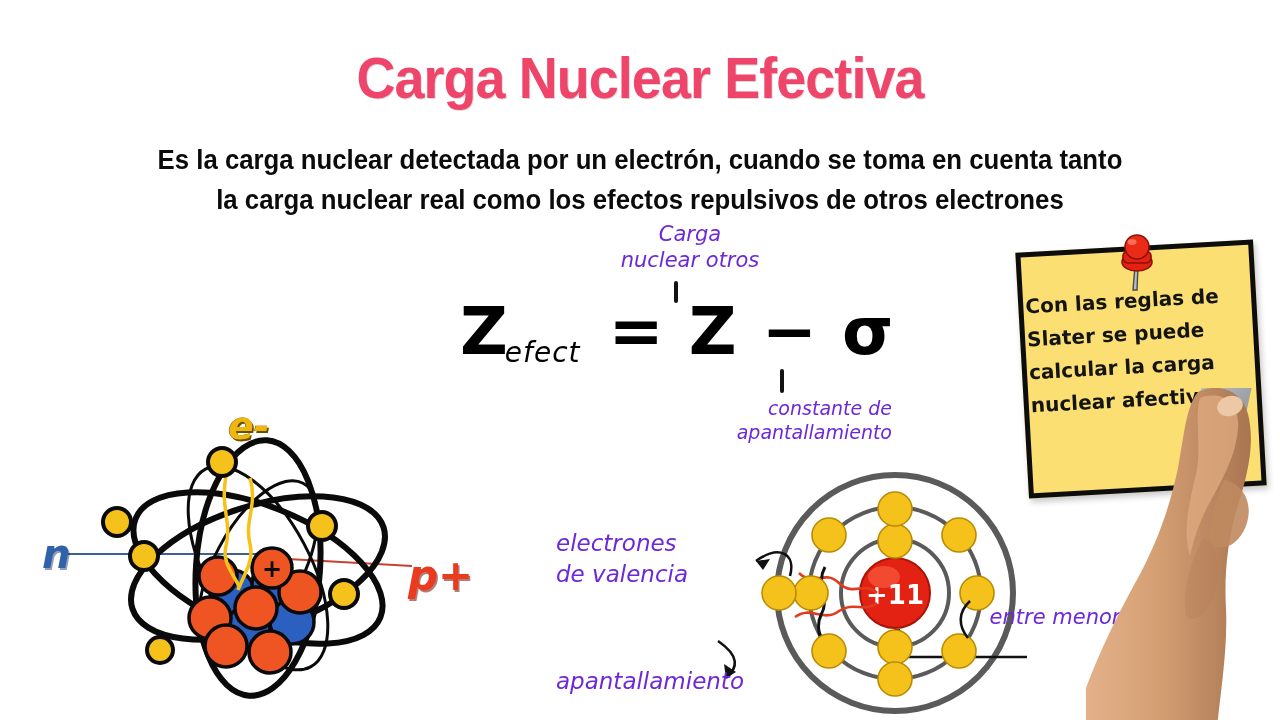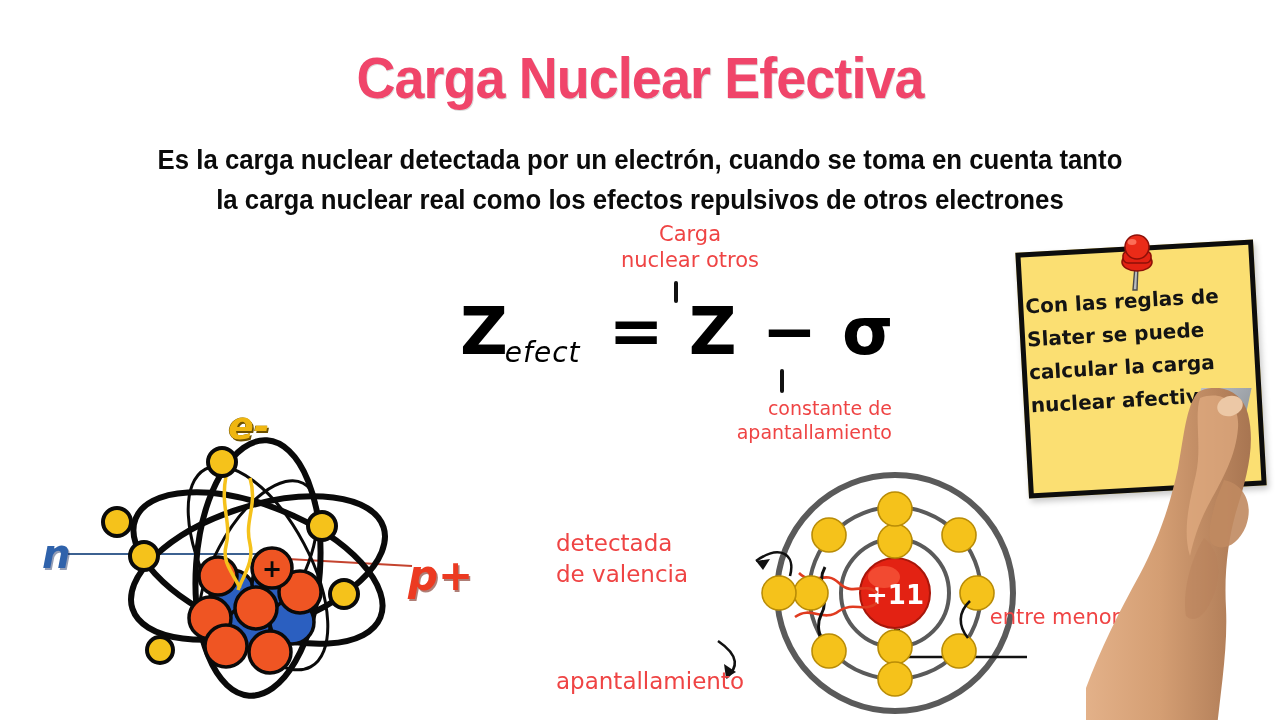--- a/index.html
+++ b/index.html
@@ -46,21 +46,22 @@
     font-weight: bold;
     font-size: 28px;
     line-height: 40px;
     transform: scaleX(0.92);
   }
   #subtitle .ln { display: block; white-space: nowrap; }
 
   
   .hand {
     font-family: "DejaVu Sans", sans-serif;
-    color: #ef4444;
+    font-style: italic;
+    color: #6d28d9;
   }
   #formula-area { position: absolute; left: 460px; top: 205px; width: 420px; height: 240px; }
 
   #lbl-carga-real {
     position: absolute; left: 140px; top: 0px; width: 180px;
     text-align: center; font-size: 21px; line-height: 26px;
   }
   #tick-top {
     position: absolute; left: 214px; top: 60px;
     width: 4px; height: 22px; background: #121212; border-radius: 2px;
@@ -300,21 +301,21 @@
     <path d="M756 545 C780 528 796 538 790 560" fill="none" stroke="#111" stroke-width="2.6"></path>
     <path d="M756 545 l14 -2 l-7 11 z" fill="#111"></path>
 
     <path d="M718 625 C740 640 738 652 726 662" fill="none" stroke="#111" stroke-width="2.6"></path>
     <path d="M726 662 l-2 -14 l12 8 z" fill="#111"></path>
 
     <path d="M970 585 C958 596 958 610 968 622" fill="none" stroke="#111" stroke-width="2.6"></path>
   </svg>
 
   <div id="lbl-valencia" class="hand">
-    <span>detectada</span><br>
+    <span>electrones</span><br>
     <span>de valencia</span>
   </div>
 
   <div id="lbl-apant" class="hand">apantallamiento</div>
 
   <div id="lbl-entre" class="hand">
     <span class="el">entre menor</span>
   </div>
 
   <svg id="hand" viewBox="0 0 200 350">

